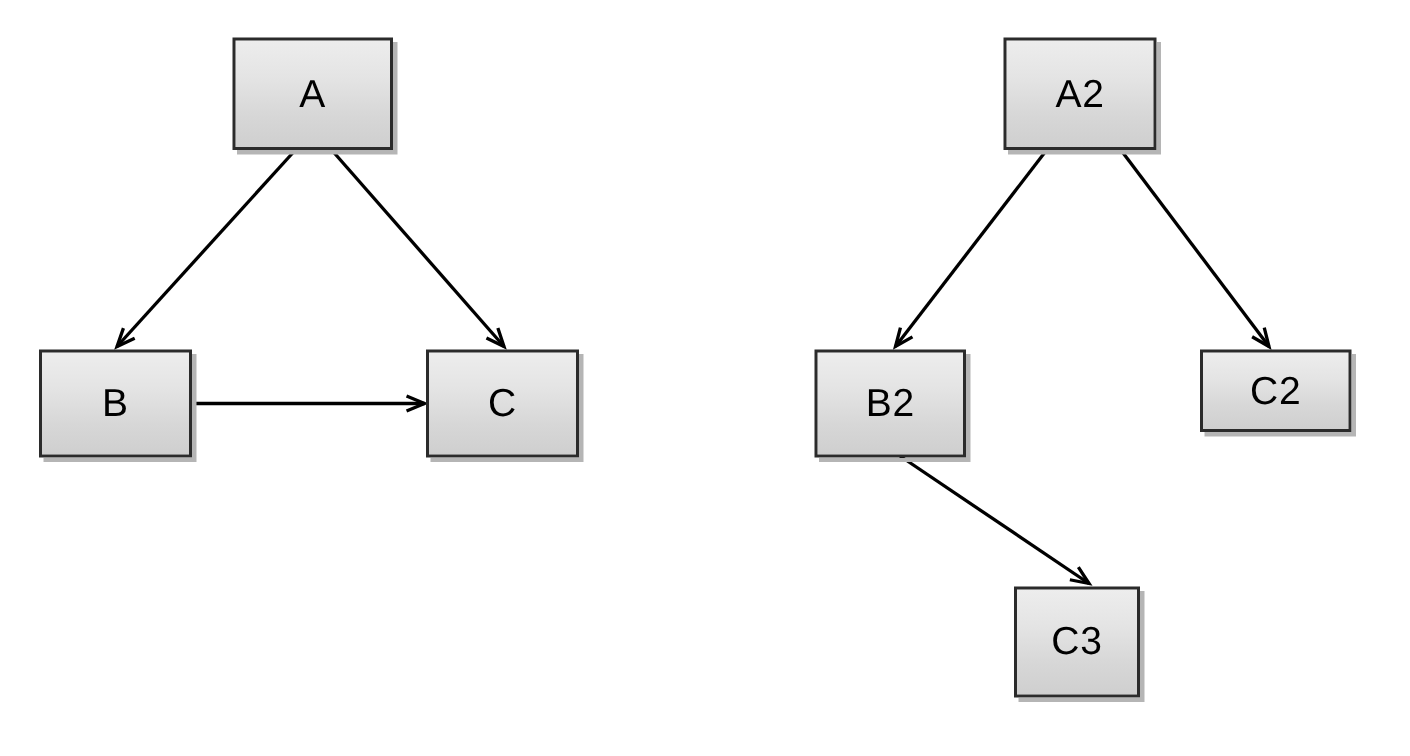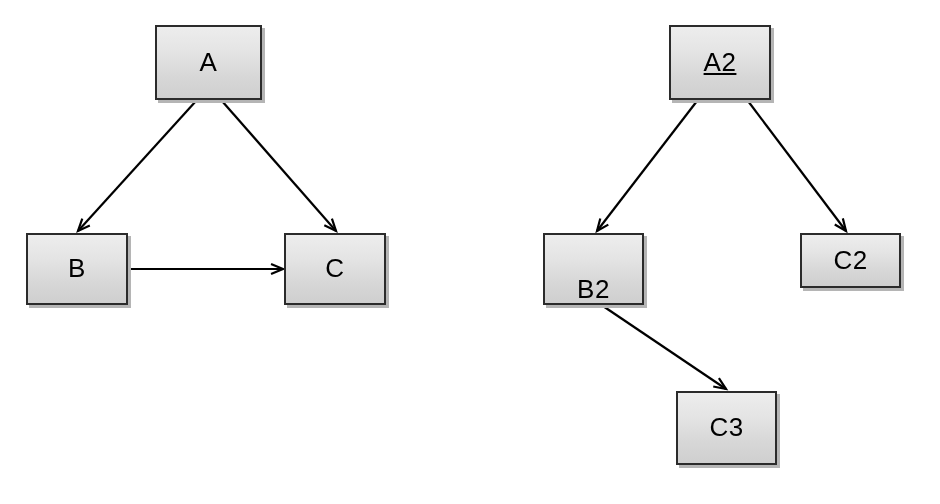--- a/index.html
+++ b/index.html
@@ -82,26 +82,26 @@
 
   <div class="node" style="left: 155px; top: 25px; width: 107px; height: 75px;">
     <span class="node-label">A</span>
   </div>
   <div class="node" style="left: 26px; top: 233px; width: 102px; height: 72px;">
     <span class="node-label">B</span>
   </div>
   <div class="node" style="left: 284px; top: 233px; width: 102px; height: 72px;">
     <span class="node-label">C</span>
   </div>
-  <div class="node" style="left: 669px; top: 25px; width: 102px; height: 75px; text-decoration: underline;">
+  <div class="node" style="left: 669px; top: 25px; width: 102px; height: 75px;">
     <span class="node-label">A2</span>
   </div>
-  <div class="node" style="left: 543px; top: 233px; width: 101px; height: 72px; align-items: flex-end;">
+  <div class="node" style="left: 543px; top: 233px; width: 101px; height: 72px;">
     <span class="node-label">B2</span>
   </div>
   <div class="node" style="left: 800px; top: 233px; width: 101px; height: 55px;">
     <span class="node-label">C2</span>
   </div>
-  <div class="node" style="left: 676px; top: 391px; width: 101px; height: 74px;">
+  <div class="node" style="left: 676px; top: 391px; width: 84px; height: 74px;">
     <span class="node-label">C3</span>
   </div>
 
 </div>
 
 </body></html>

